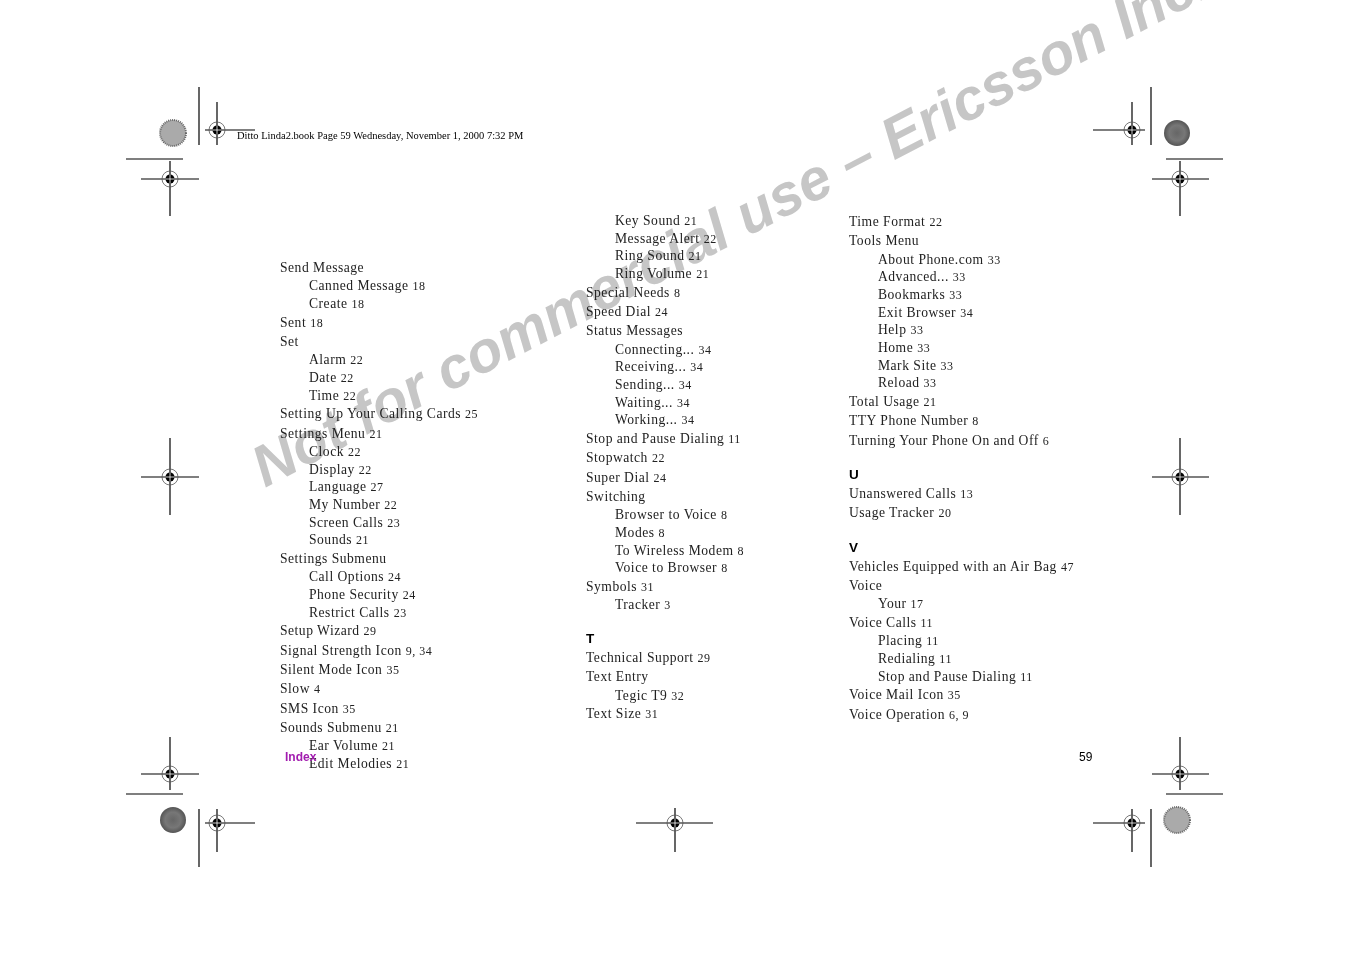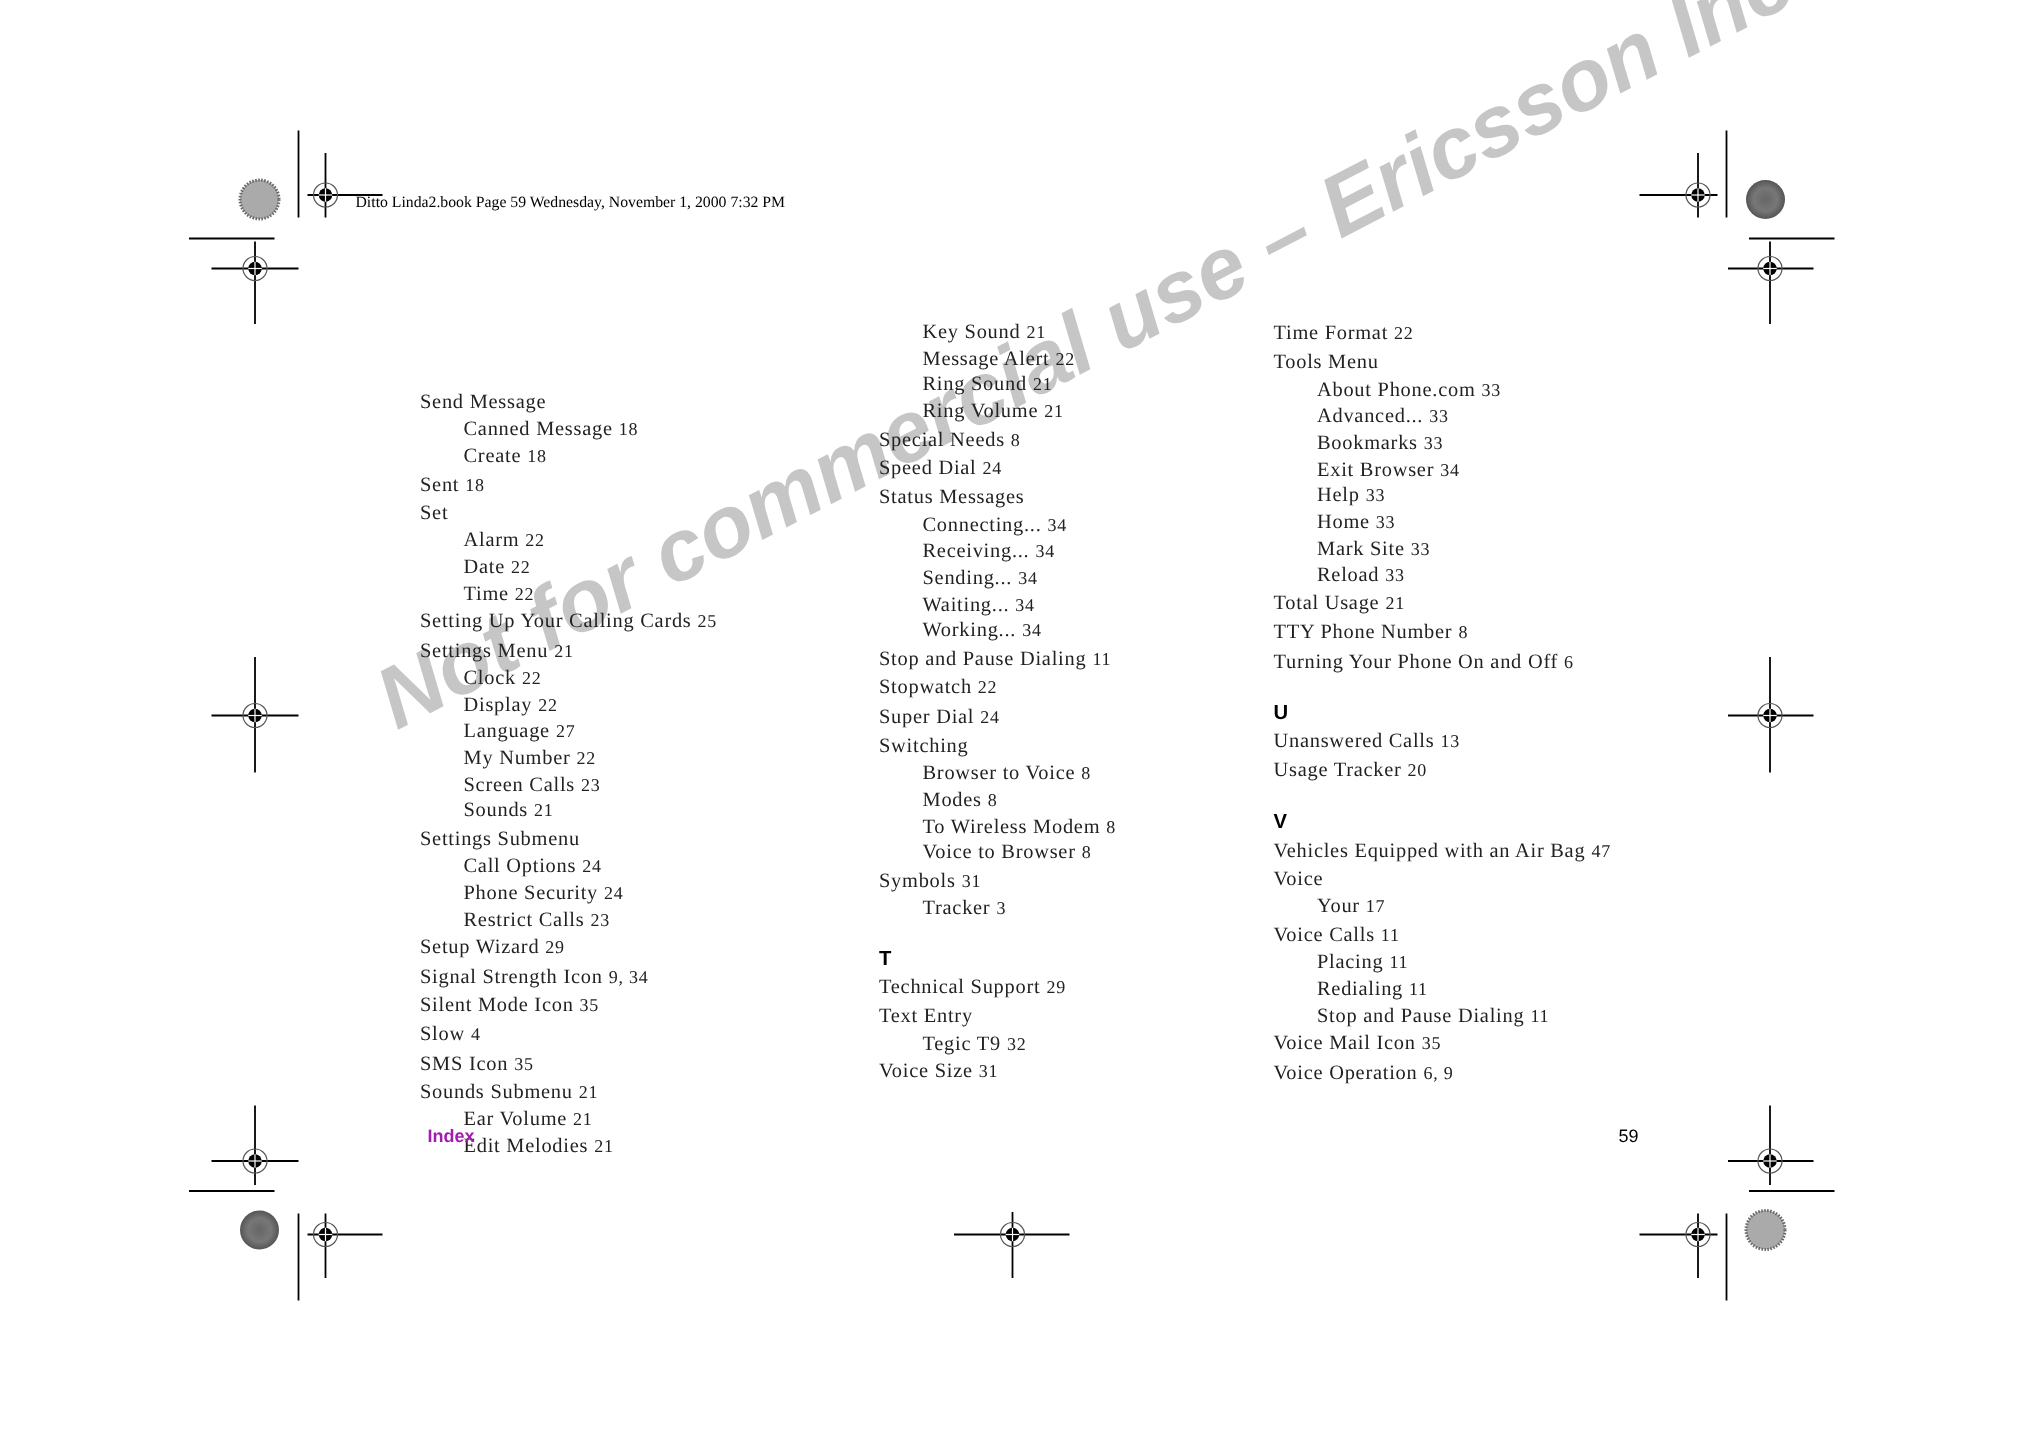--- a/index.html
+++ b/index.html
@@ -146,21 +146,21 @@
     <div class="entry sub"><span>Browser to Voice</span><span class="pg">8</span></div>
     <div class="entry sub"><span>Modes</span><span class="pg">8</span></div>
     <div class="entry sub"><span>To Wireless Modem</span><span class="pg">8</span></div>
     <div class="entry sub"><span>Voice to Browser</span><span class="pg">8</span></div>
     <div class="entry"><span>Symbols</span><span class="pg">31</span></div>
     <div class="entry sub"><span>Tracker</span><span class="pg">3</span></div>
     <div class="letter">T</div>
     <div class="entry"><span>Technical Support</span><span class="pg">29</span></div>
     <div class="entry"><span>Text Entry</span></div>
     <div class="entry sub"><span>Tegic T9</span><span class="pg">32</span></div>
-    <div class="entry"><span>Voice Size</span><span class="pg">31</span></div>
+    <div class="entry"><span>Text Size</span><span class="pg">31</span></div>
   </div>
 <div class="col col3">
     <div class="entry"><span>Time Format</span><span class="pg">22</span></div>
     <div class="entry"><span>Tools Menu</span></div>
     <div class="entry sub"><span>About Phone.com</span><span class="pg">33</span></div>
     <div class="entry sub"><span>Advanced...</span><span class="pg">33</span></div>
     <div class="entry sub"><span>Bookmarks</span><span class="pg">33</span></div>
     <div class="entry sub"><span>Exit Browser</span><span class="pg">34</span></div>
     <div class="entry sub"><span>Help</span><span class="pg">33</span></div>
     <div class="entry sub"><span>Home</span><span class="pg">33</span></div>

